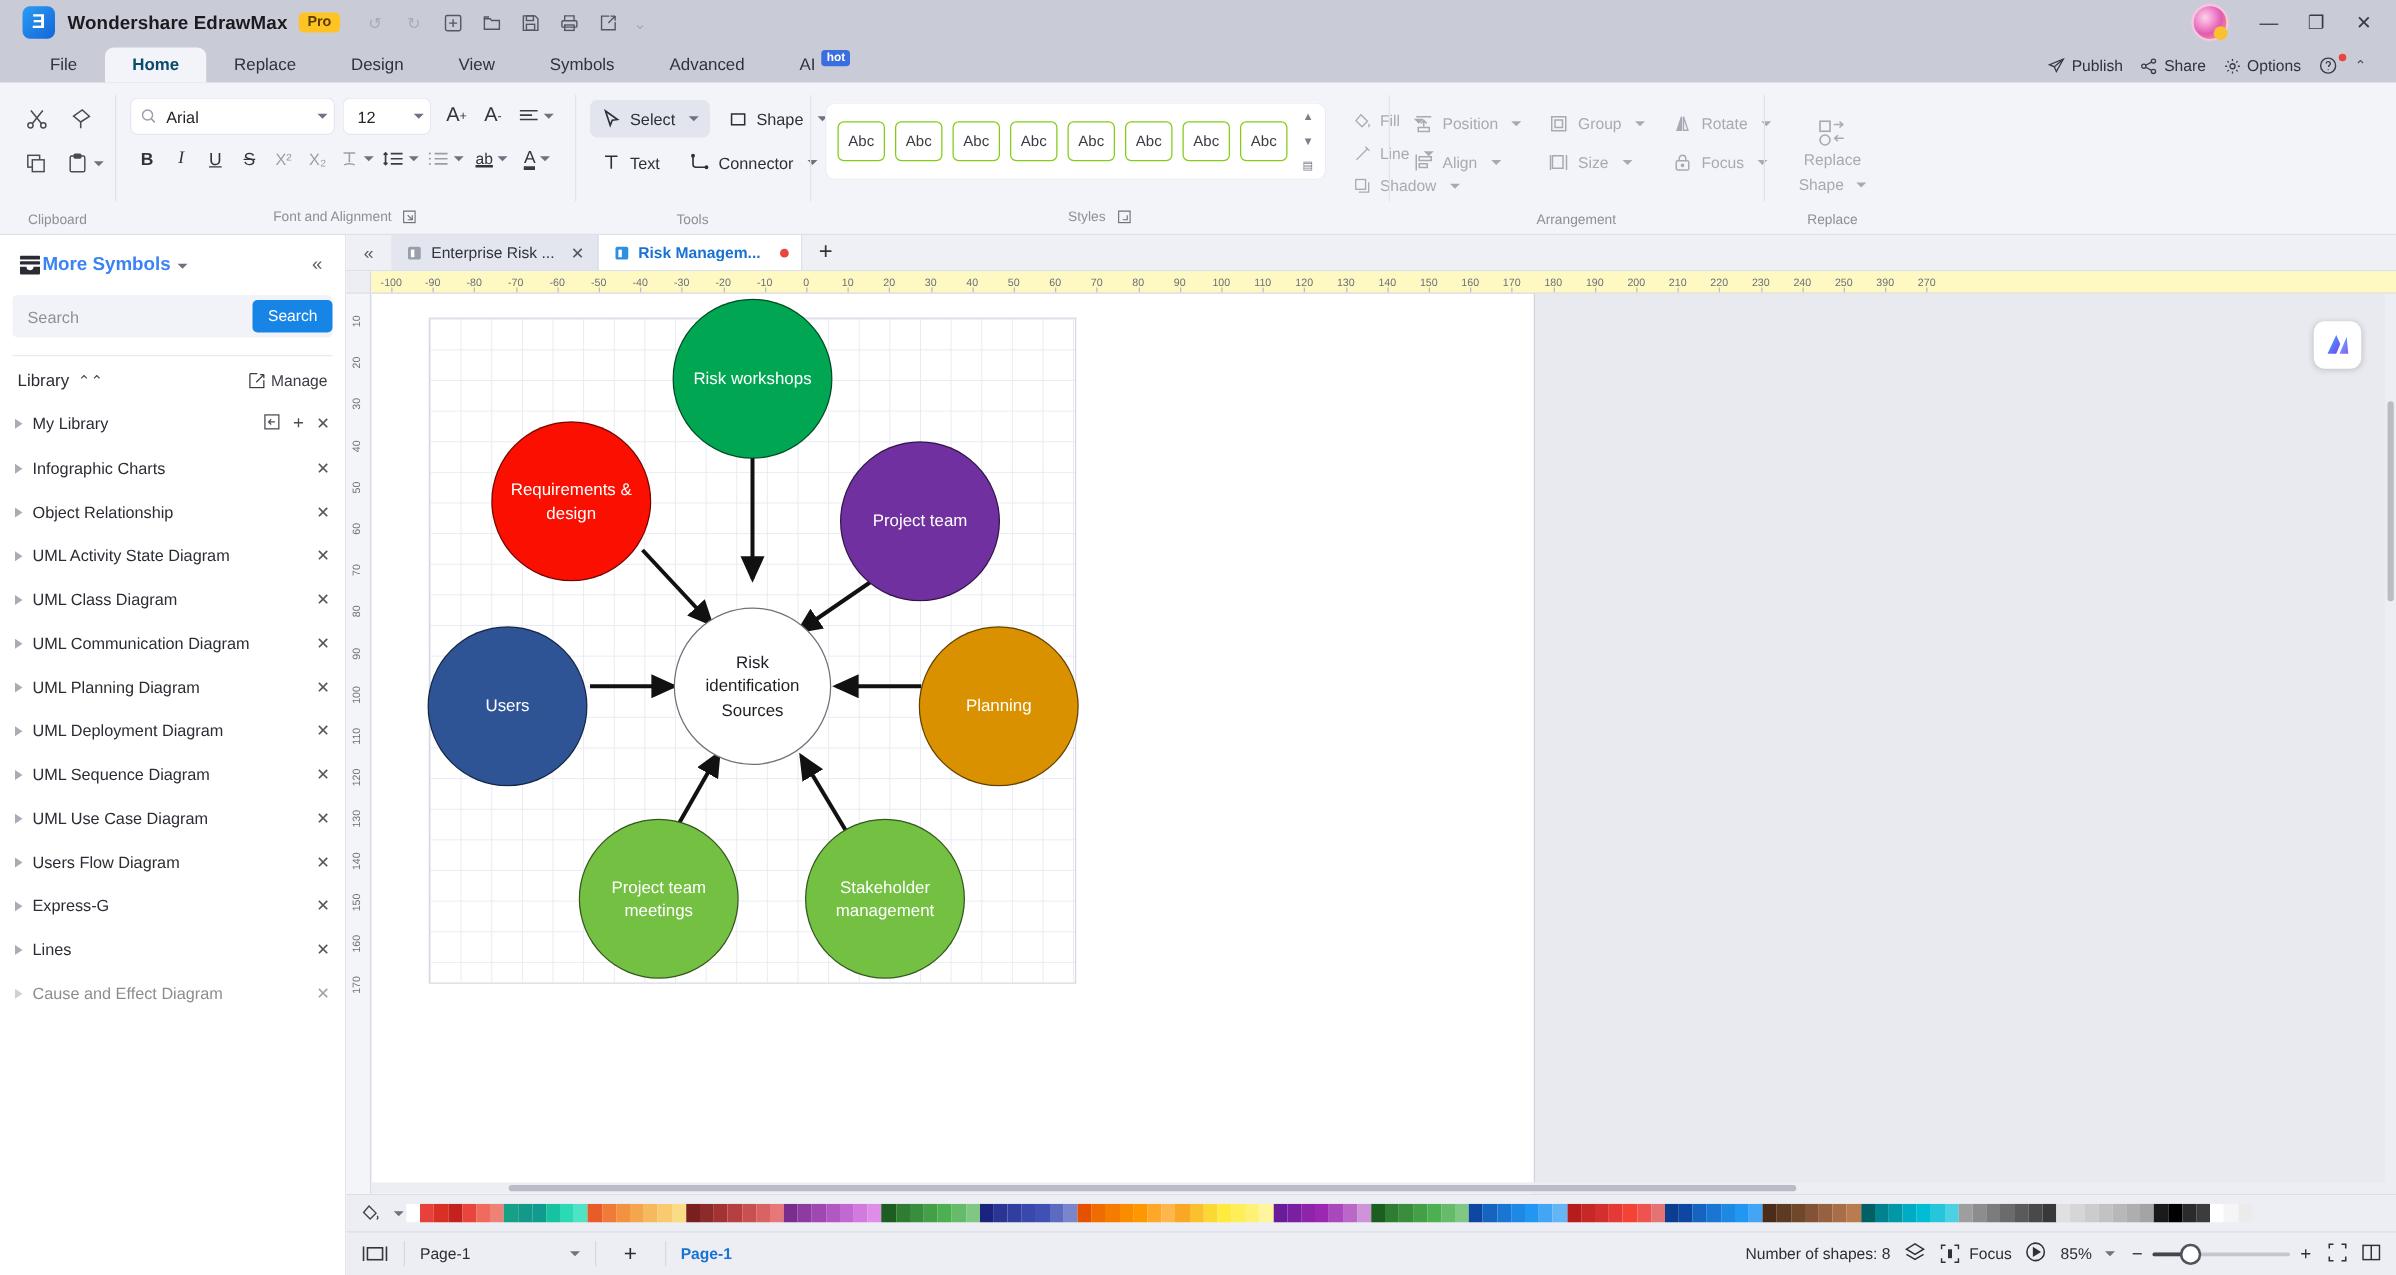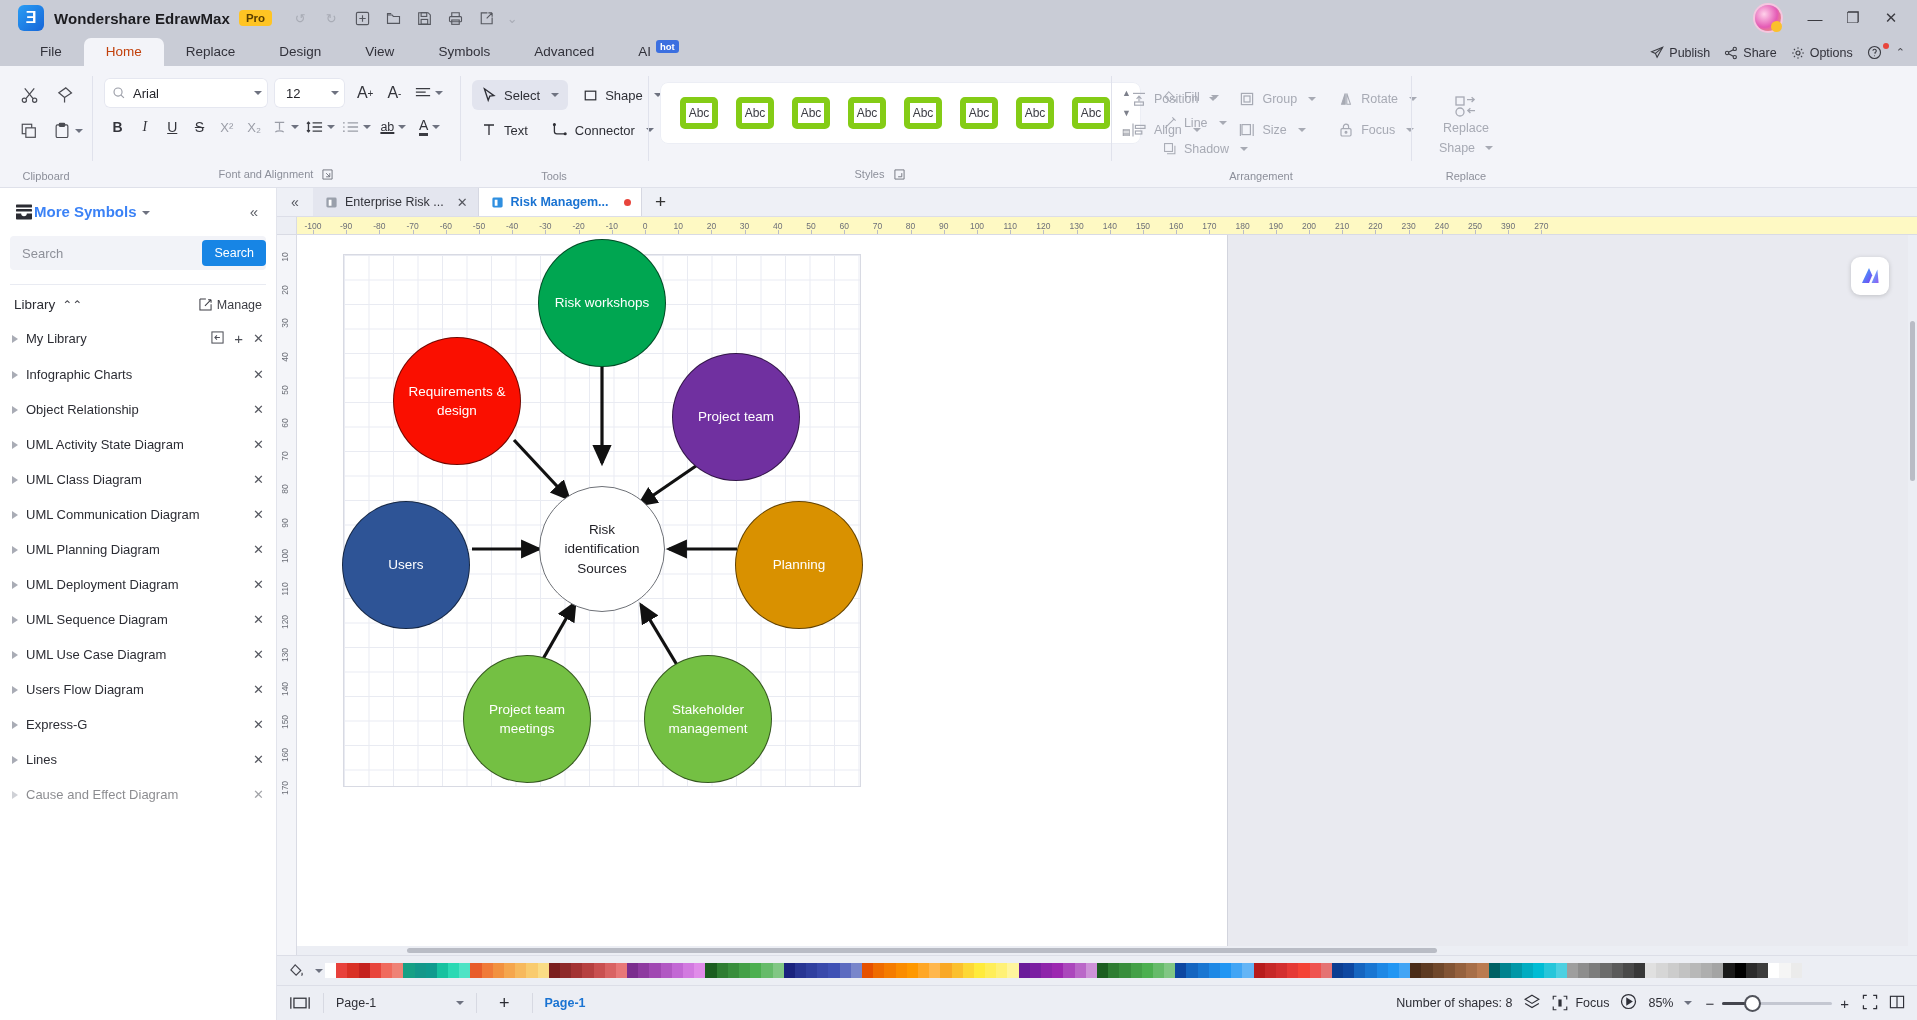--- a/index.html
+++ b/index.html
@@ -22,24 +22,24 @@
   .qbtn { width:28px; height:26px; display:flex; align-items:center; justify-content:center; border-radius:4px; color:#8b8e99; }
   .qbtn.dim { color:#a9acb6; }
   .title-right { margin-left:auto; display:flex; align-items:center; gap:2px; }
   .avatar { width:26px; height:26px; border-radius:50%; background:radial-gradient(circle at 35% 35%,#ffd1ea,#e45ab5 55%,#f3b94d 100%); margin-right:14px; position:relative; box-shadow:0 0 0 2px #f6c6e0; }
   .avatar:after{content:"";position:absolute;right:-1px;bottom:-1px;width:11px;height:11px;border-radius:50%;background:#fbc02d;}
   .wbtn { width:36px; height:30px; display:flex; align-items:center; justify-content:center; color:#3a3a40; font-size:15px; }
 
   
   .menubar { height:30px; background:#c9ccd6; display:flex; align-items:flex-end; padding:0 0 0 18px; flex:0 0 30px; position:relative; }
   .menu-item { font-size:13.5px; color:#31313a; padding:6px 22px 7px; border-radius:7px 7px 0 0; position:relative; white-space:nowrap;}
-  .menu-item.active { background:#f3f4f9; font-weight:400; color:#c2410c; }
+  .menu-item.active { background:#f3f4f9; font-weight:700; color:#0c4a6e; }
   .menu-item.ai { display:flex; align-items:center; gap:5px; }
   .hot { background:#3b6fe0; color:#fff; font-size:9.5px; font-weight:700; border-radius:3px; padding:1px 4px; position:relative; top:-5px;}
-  .menu-right { margin-left:auto; display:flex; align-items:center; gap:14px; padding:0 12px 6px 0; }
+  .menu-right { margin-left:auto; display:flex; align-items:center; gap:14px; padding:0 24px 6px 0; }
   .mr-item { display:flex; align-items:center; gap:5px; font-size:12.5px; color:#31313a; }
   .mr-item svg { display:block; }
   .help-dot { position:relative; }
   .help-dot:after{content:"";position:absolute;right:-7px;top:-2px;width:6px;height:6px;border-radius:50%;background:#e8453c;}
 
   
   .ribbon { background:#f3f4f9; flex:0 0 122px; display:flex; position:relative; border-bottom:1px solid #dfe1ea;}
   .rgroup { display:flex; flex-direction:column; position:relative; padding:6px 0 0 0; }
   .rgroup + .rgroup:before { content:""; position:absolute; left:0; top:10px; bottom:26px; width:1px; background:#e0e2ec; }
   .rgroup-body { display:flex; padding:0 12px; flex:1; }
@@ -55,21 +55,21 @@
   .size-box { display:flex; align-items:center; background:#fff; border-radius:6px; height:30px; padding:0 6px 0 12px; width:72px; box-shadow:0 0 0 1px #e5e7f0 inset; margin-left:6px;}
   .size-box .sval { flex:1; font-size:13px; color:#24242a; }
   .caret { width:0;height:0;border-left:4px solid transparent;border-right:4px solid transparent;border-top:4px solid #6e7280; margin-left:4px;}
   .fmt-btn { width:30px;height:30px;display:flex;align-items:center;justify-content:center;border-radius:5px;font-size:14px;color:#33343b;}
   .fmt-btn.dim{color:#9a9da7;}
 
   .tool-btn { display:flex; align-items:center; gap:7px; padding:5px 9px; border-radius:6px; font-size:13px; color:#2e2f36; height:30px;}
   .tool-btn.sel { background:#e2e4ee; }
 
   .styles-grid { display:flex; align-items:center; gap:8px; background:#fff; border-radius:8px; padding:7px 10px; box-shadow:0 0 0 1px #eceef5 inset;}
-  .style-chip { width:38px; height:32px; border:6px solid #84cc16; border-radius:5px; display:flex;align-items:center;justify-content:center; font-size:12px; color:#3c3d44; background:#fff;margin-left:10px;}
+  .style-chip { width:38px; height:32px; border:1px solid #84cc16; border-radius:5px; display:flex;align-items:center;justify-content:center; font-size:12px; color:#3c3d44; background:#fff;}
   .style-scroll { display:flex; flex-direction:column; justify-content:space-between; height:48px; margin-left:4px; color:#7d808b;}
   .style-scroll span{font-size:9px;line-height:1;}
 
   .stack-btn { display:flex; align-items:center; gap:7px; padding:3px 8px; border-radius:5px; font-size:12.5px; color:#a7aab4; height:25px; }
   .arr-btn { display:flex; align-items:center; gap:7px; padding:3px 8px; border-radius:5px; font-size:12.5px; color:#a7aab4; height:29px;}
   .replace-btn { display:flex; flex-direction:column; align-items:center; justify-content:center; width:88px; color:#a7aab4; font-size:12.5px; line-height:1.35; gap:3px;}
 
   
   .body { flex:1; display:flex; min-height:0; background:#fff; }
 

